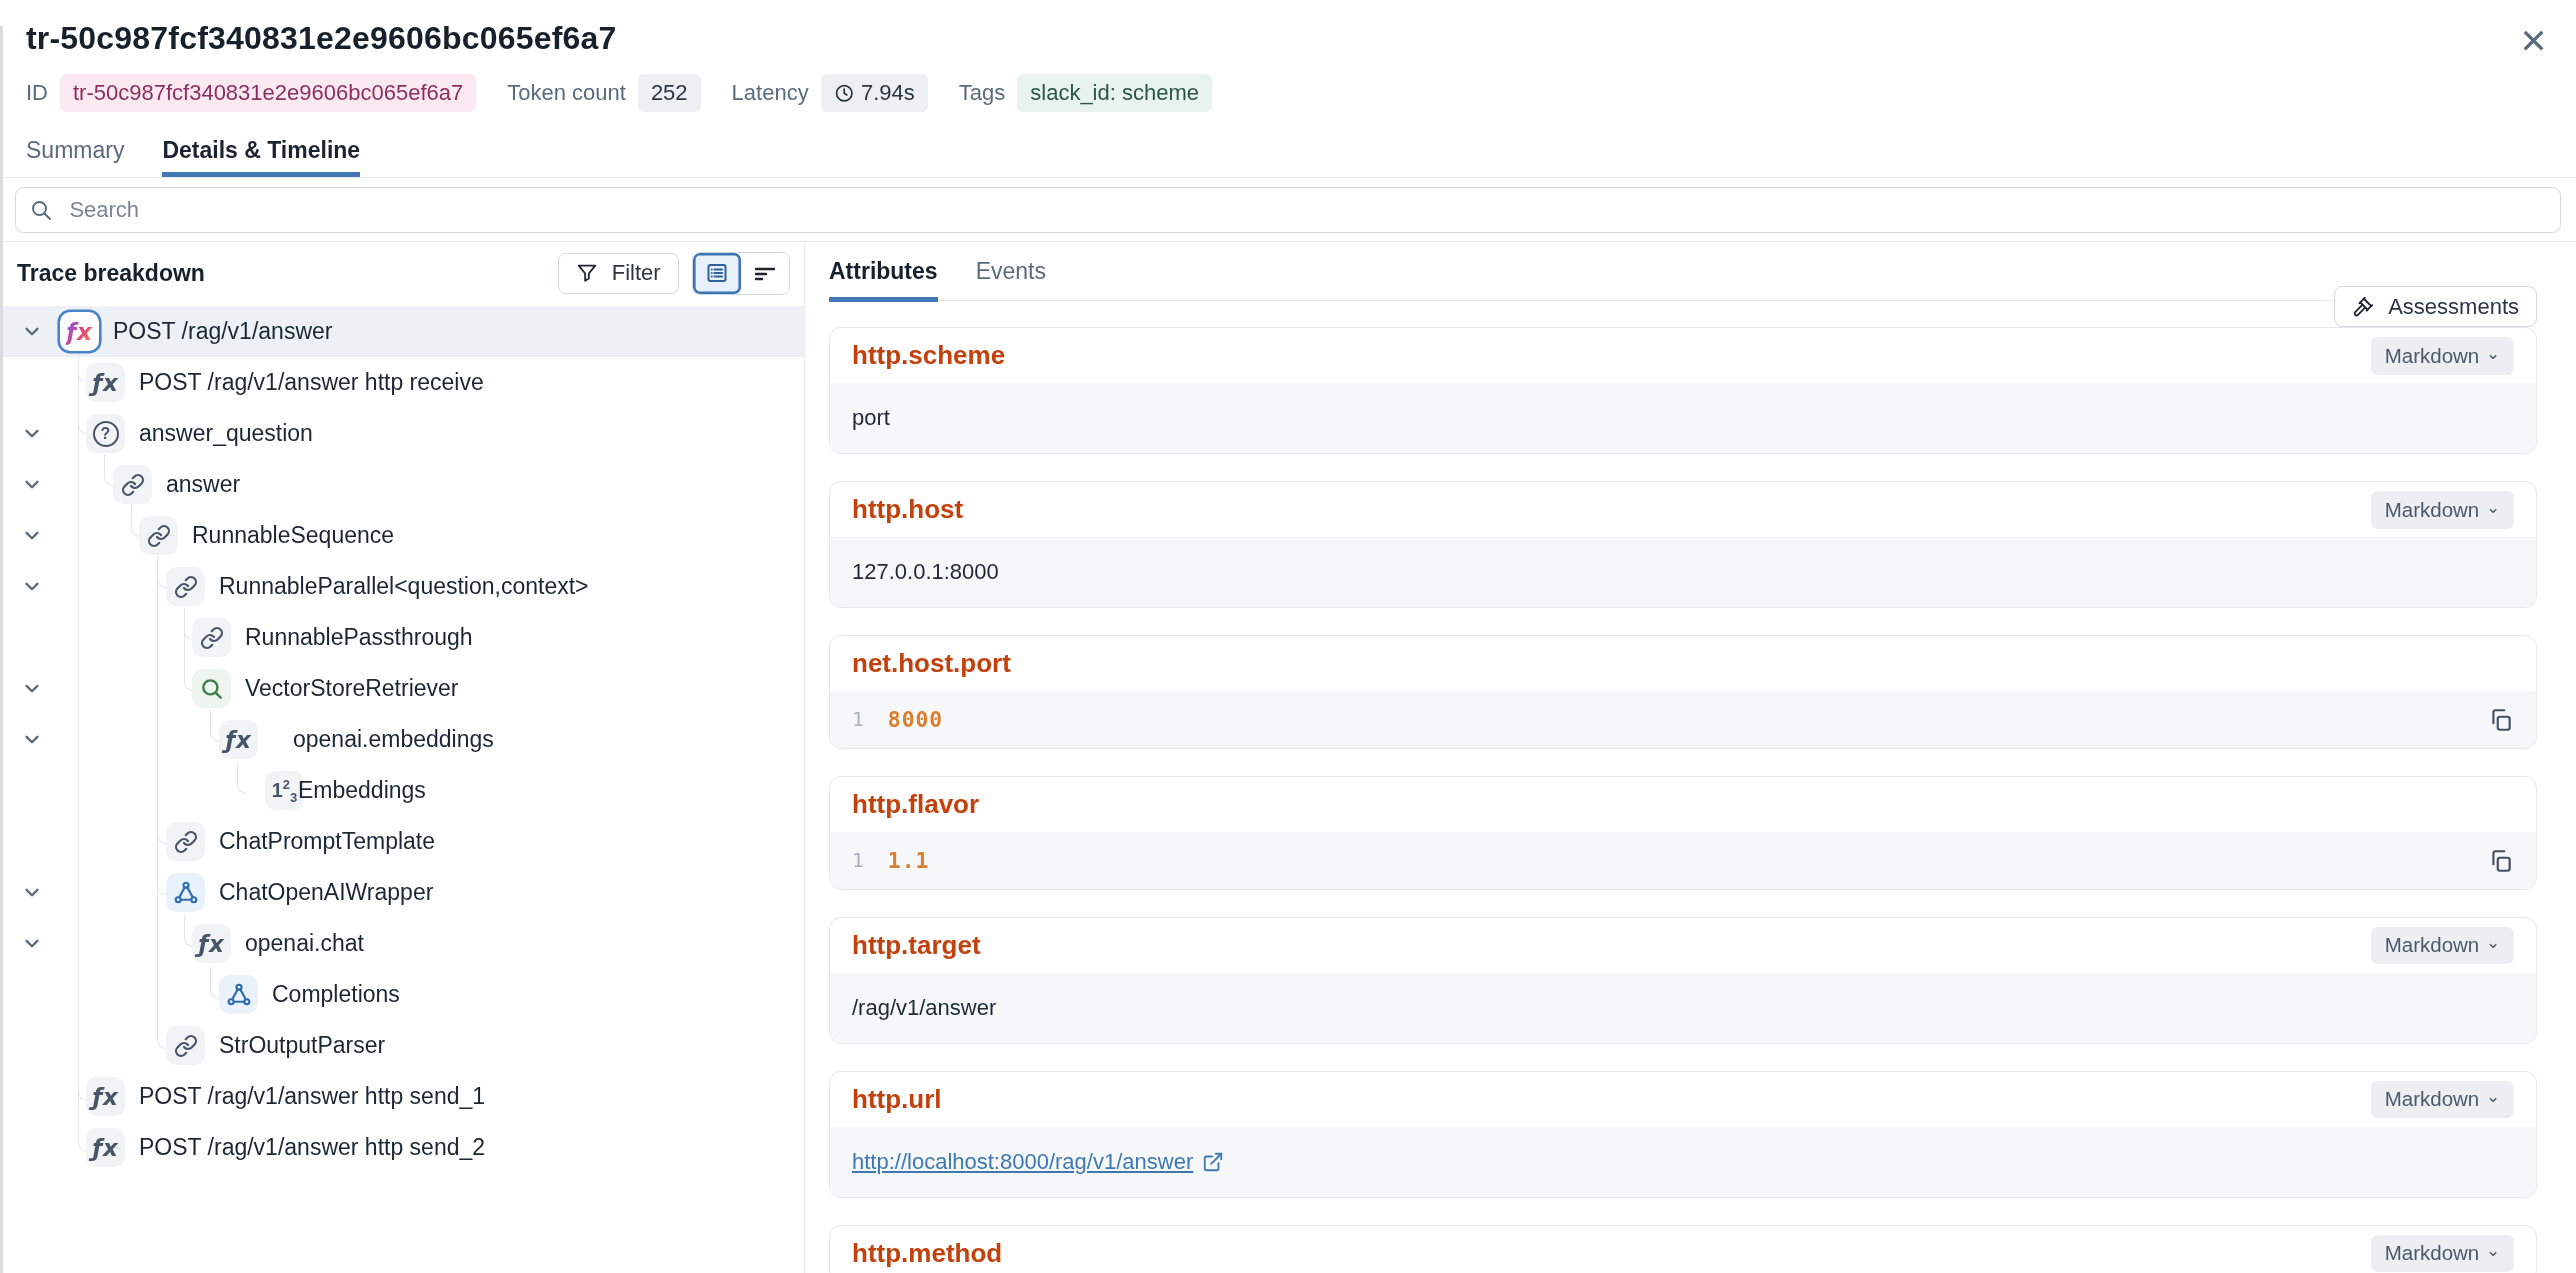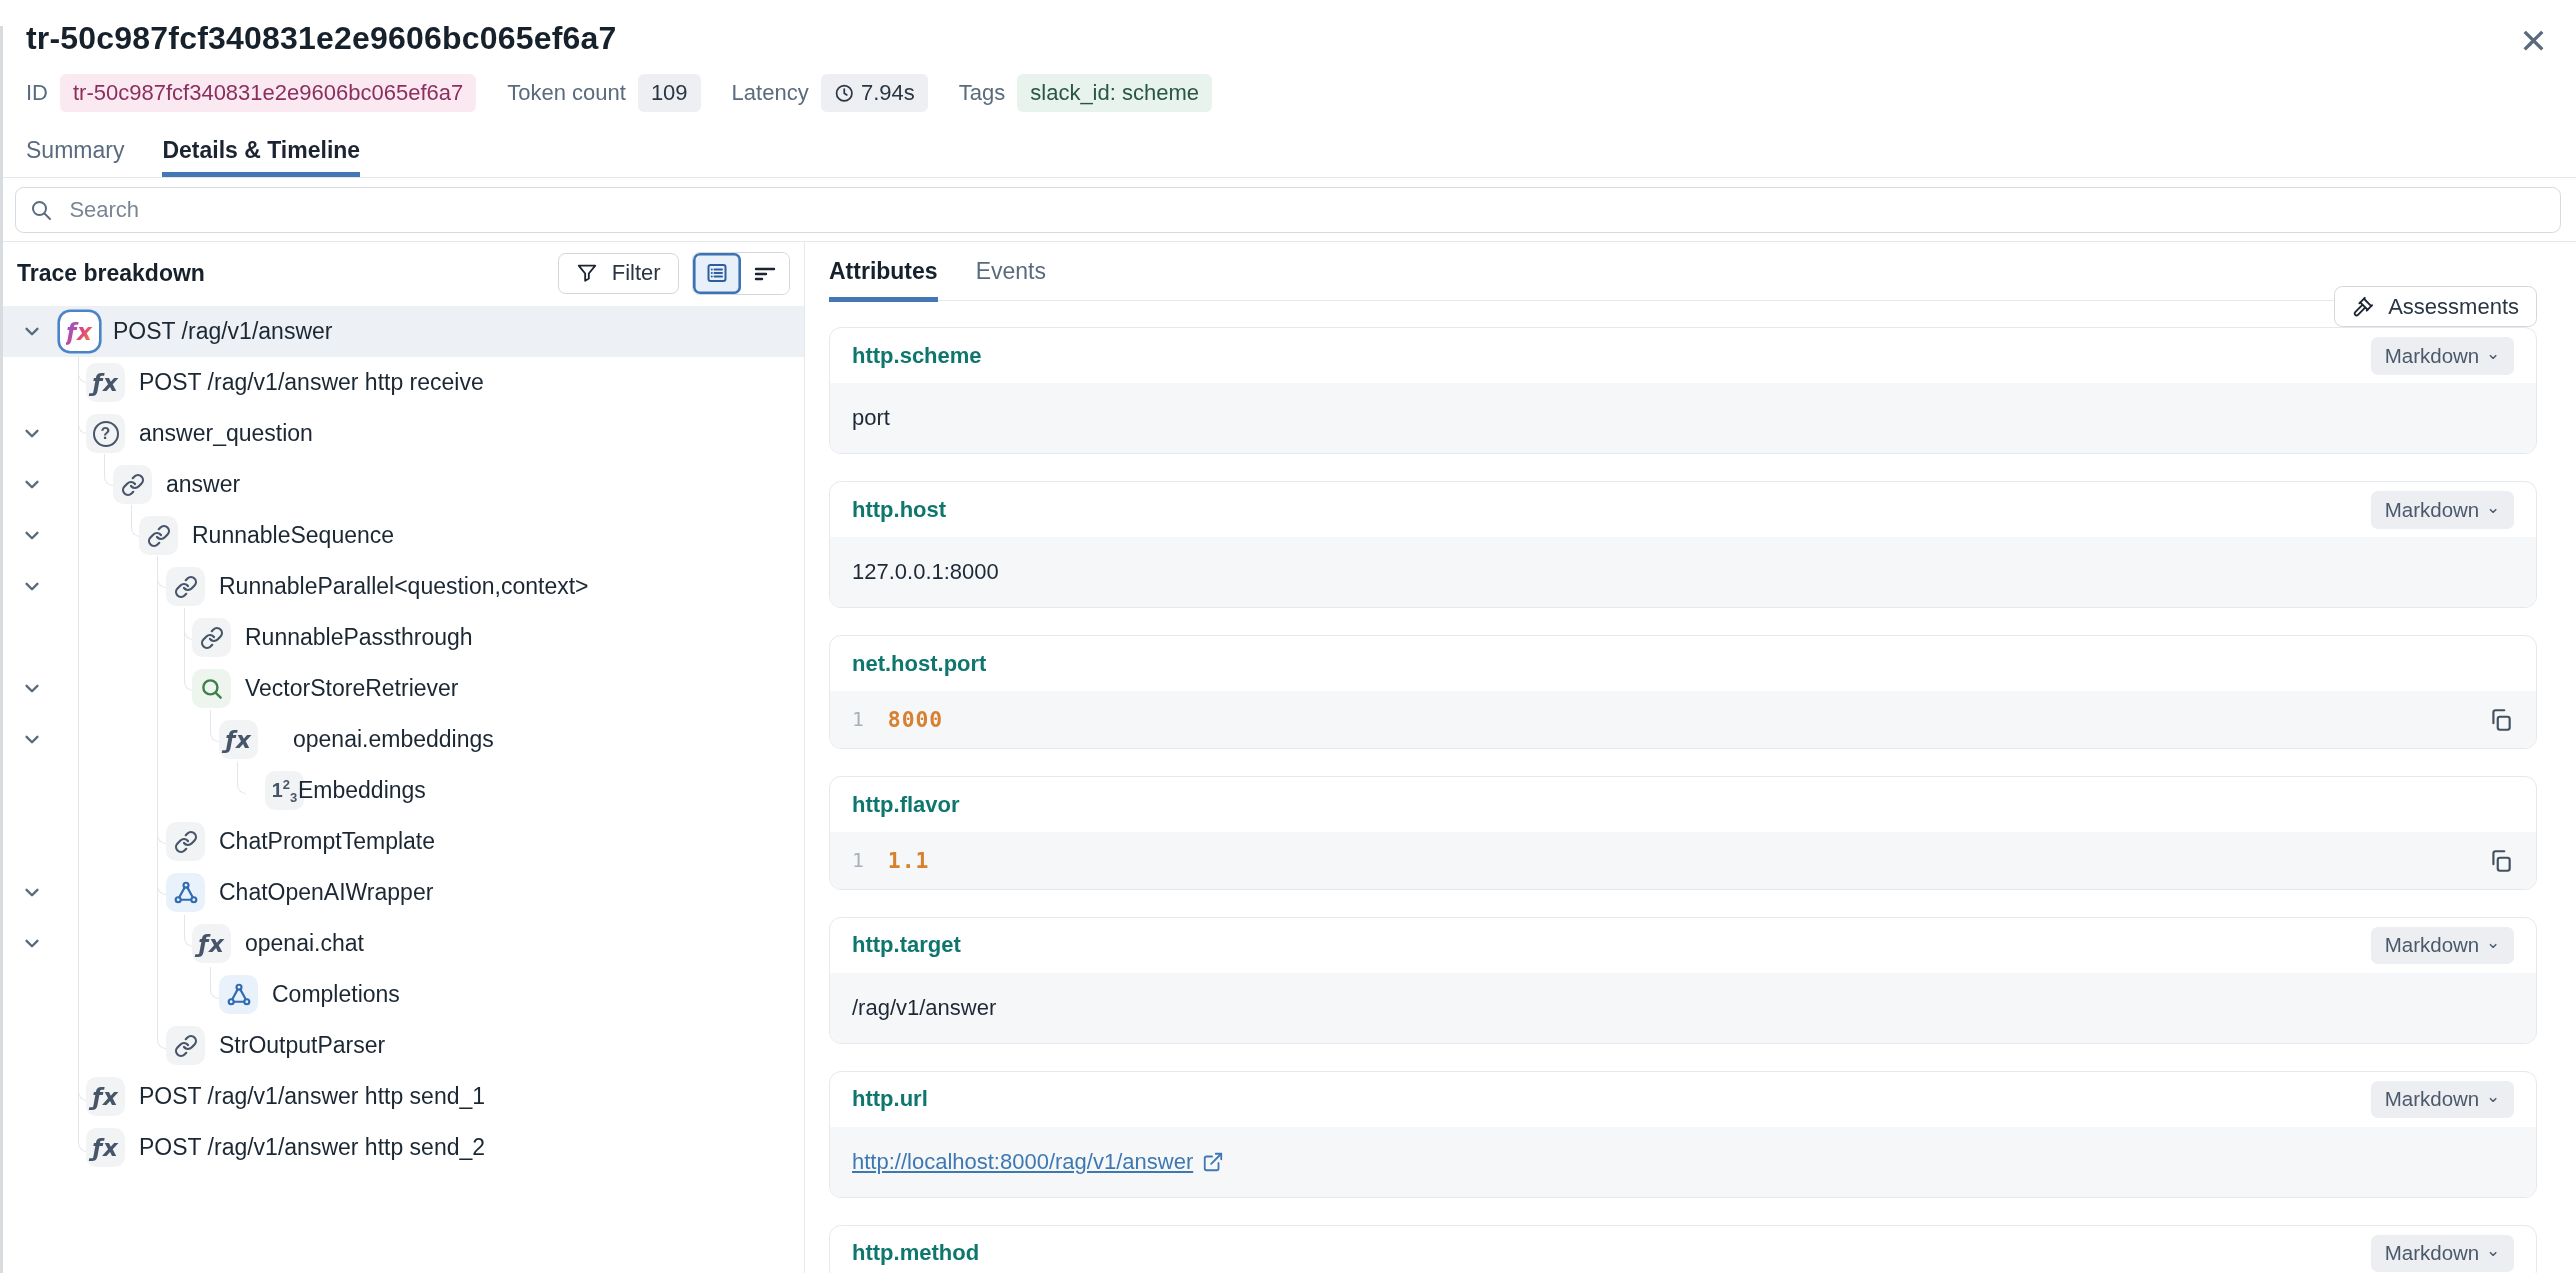--- a/index.html
+++ b/index.html
@@ -60,21 +60,21 @@
   
   .right{flex:1;overflow:hidden;padding:0 39px 0 24px;}
   .rtabs{display:flex;align-items:flex-start;height:58px;border-bottom:1.7px solid #e6e9ec;position:relative;}
   .rtab{font-size:23px;color:#5a6b7e;height:58px;line-height:58px;position:relative;margin-right:38px;cursor:pointer;}
   .rtab.active{color:#16212e;font-weight:700;}
   .rtab.active::after{content:'';position:absolute;left:0;right:0;bottom:-1.7px;height:5.1px;background:#4377b5;}
   .assess-btn{margin-left:auto;border-radius:8.5px;margin-top:44px;}
   .cards{padding-top:26px;}
   .card{border:1.7px solid #e5e8ec;border-radius:12px;background:#fff;margin-bottom:27px;overflow:hidden;}
   .card-head{display:flex;align-items:center;padding:8.5px 22px;min-height:38px;}
-  .card-label{font-size:22px;font-weight:700;color:#0f766e;}
+  .card-label{font-size:26px;font-weight:700;color:#c2410c;}
   .pill{margin-left:auto;display:inline-flex;align-items:center;gap:6.8px;background:#eceef2;border-radius:6.8px;
     padding:6.8px 13.7px;font-size:20.5px;color:#4b5a6b;cursor:pointer;border:none;font-family:inherit;}
   .pill .pchev{font-size:17px;line-height:8.5px;transform:translateY(-1.7px);}
   .band{background:#f6f7f9;padding:22px 22px;font-size:22px;color:#1d2936;}
   .band.code{display:flex;align-items:center;padding:15.4px 22px;font-family:"DejaVu Sans Mono",monospace;}
   .lineno{color:#a7b0bb;font-size:19.7px;margin-right:24px;}
   .codeval{color:#d8802e;font-size:21.4px;font-weight:700;letter-spacing:0.9px;}
   .copy-btn{margin-left:auto;background:none;border:none;cursor:pointer;color:#42505f;padding:0;display:flex;}
   .vlink{color:#3e78b3;text-decoration:underline;display:inline-flex;align-items:center;gap:8.5px;}
   .vlink svg{flex:0 0 auto;}
@@ -84,21 +84,21 @@
 
 <div class="edge-strip"></div>
 
 <header class="hdr">
   <div class="title">tr-50c987fcf340831e2e9606bc065ef6a7</div>
   <button class="close-btn">✕</button>
   <div class="meta">
     <span class="mlabel">ID</span>
     <span class="badge pink">tr-50c987fcf340831e2e9606bc065ef6a7</span>
     <span class="mlabel">Token count</span>
-    <span class="badge gray">109</span>
+    <span class="badge gray">252</span>
     <span class="mlabel">Latency</span>
     <span class="badge gray">
       <svg width="20.5" height="20.5" viewBox="0 0 24 24" fill="none" stroke="#2a3644" stroke-width="2" stroke-linecap="round">
           <circle cx="12" cy="12" r="9"></circle>
           <path d="M12 7v5l3 2"></path>
         </svg>
       <span>7.94s</span>
     </span>
     <span class="mlabel">Tags</span>
     <span class="badge green">slack_id: scheme</span>

